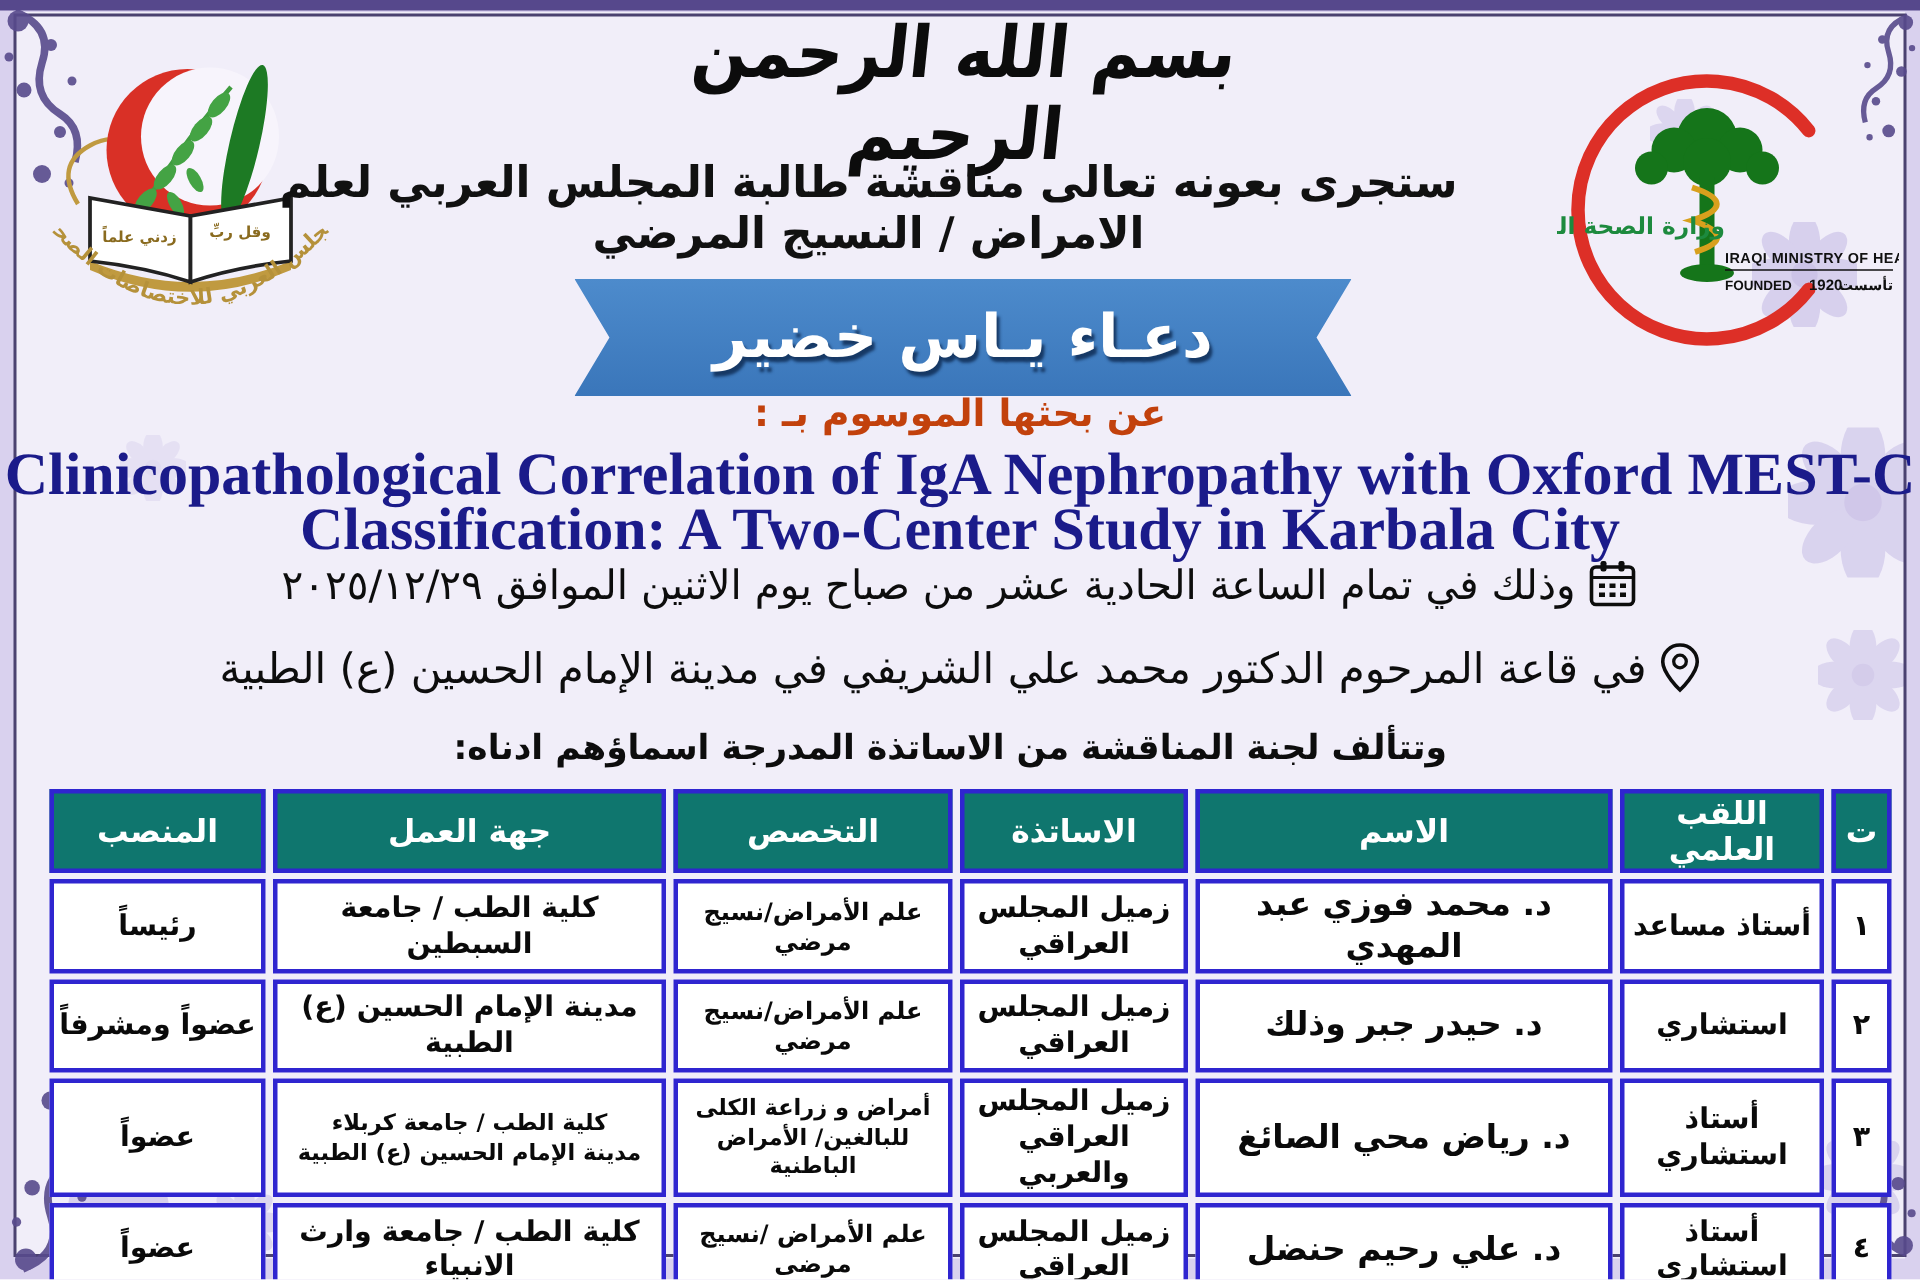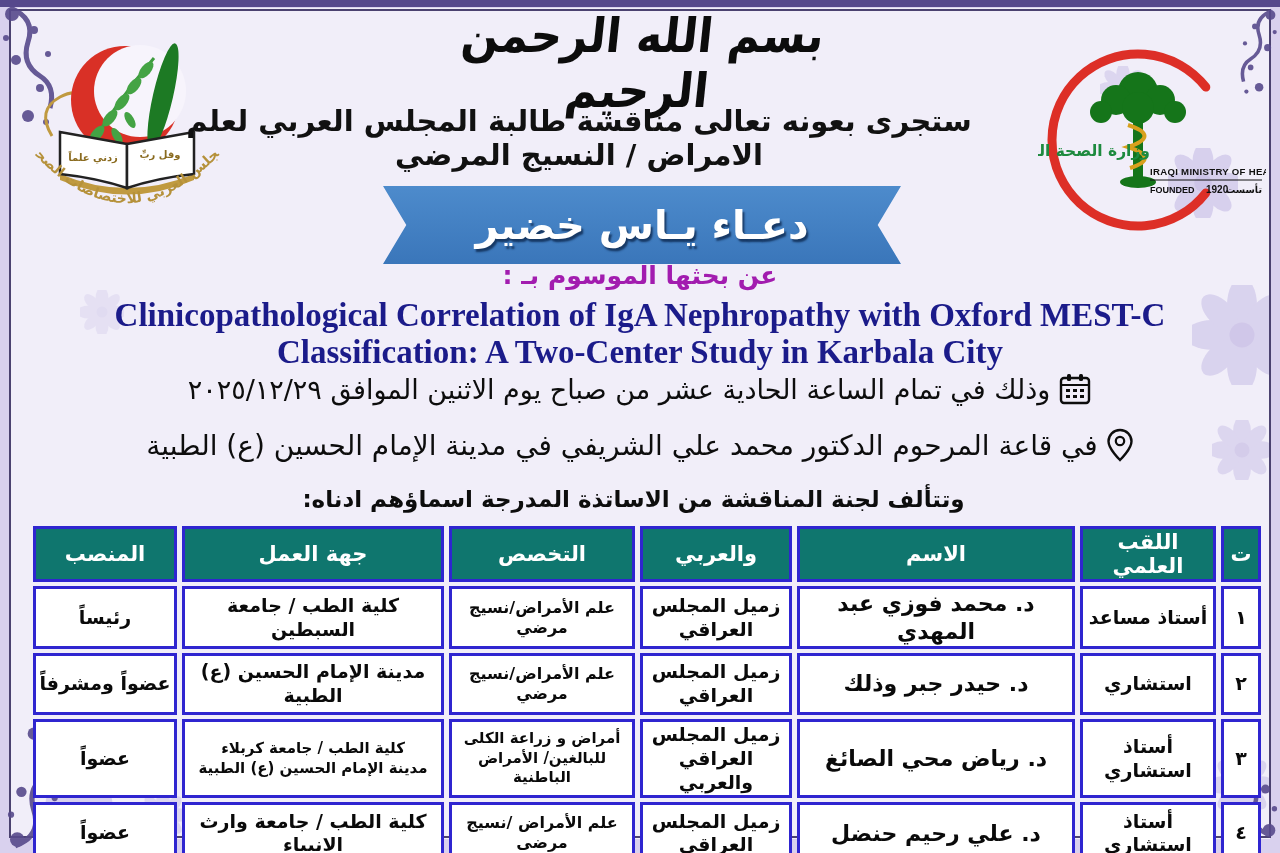--- a/index.html
+++ b/index.html
@@ -16,24 +16,24 @@
              font-size:44px;font-weight:bold;color:#0c0c0c;transform:skewX(-6deg) scaleY(1.08);z-index:4;}
   .intro{position:absolute;top:104px;left:150px;width:790px;text-align:center;direction:rtl;
          font-size:29px;font-weight:bold;color:#111;z-index:4;margin-left:34px;}
   .ribbon{position:absolute;top:186px;left:383px;width:518px;height:78px;z-index:4;
           background:linear-gradient(180deg,#4d8bcc,#3a76ba);
           clip-path:polygon(0% 0%,100% 0%,95.5% 50%,100% 100%,0% 100%,4.5% 50%);
           display:flex;align-items:center;justify-content:center;}
   .ribbon span{color:#fff;font-size:40px;font-weight:bold;letter-spacing:2px;direction:rtl;
                text-shadow:2px 3px 2px rgba(15,45,85,.85);}
   .research-intro{position:absolute;top:261px;left:0;right:0;text-align:center;direction:rtl;
-                  font-size:25px;font-weight:bold;color:#a21caf;z-index:4;}
+                  font-size:25px;font-weight:bold;color:#c2410c;z-index:4;}
   .title-en{position:absolute;top:297px;left:0;right:0;text-align:center;z-index:4;
             font-family:"Liberation Serif",serif;font-weight:bold;color:#1b1b8a;
-            font-size:33px;line-height:37px;}
+            font-size:40px;line-height:37px;}
   .line-rtl{position:absolute;left:36px;right:36px;direction:rtl;text-align:center;
             font-size:27px;font-weight:normal;color:#0d0d0d;z-index:4;}
   .date-line{top:372px;}
   .loc-line{top:428px;font-size:28px;}
   .committee-line{position:absolute;top:486px;left:0;right:13px;text-align:center;direction:rtl;
                   font-size:23px;font-weight:bold;color:#0d0d0d;z-index:4;}
   .inline-icon{vertical-align:-7px;margin-left:8px;}
   .date-num{display:inline-block;}
   
   table.committee{position:absolute;top:522px;left:28px;width:1224px;z-index:4;
@@ -230,21 +230,21 @@
         <col style="width:152px">
       <col style="width:186px">
         <col style="width:262px">
         <col style="width:144px">
     </colgroup>
     <thead>
       <tr>
         <th>ت</th>
         <th>اللقب العلمي</th>
         <th>الاسم</th>
-        <th>والعربي</th>
+        <th>الاساتذة</th>
         <th>التخصص</th>
         <th>جهة العمل</th>
         <th>المنصب</th>
       </tr>
     </thead>
     <tbody>
       <tr>
         <td>١</td>
         <td>أستاذ مساعد</td>
         <td>د. محمد فوزي عبد المهدي</td>

